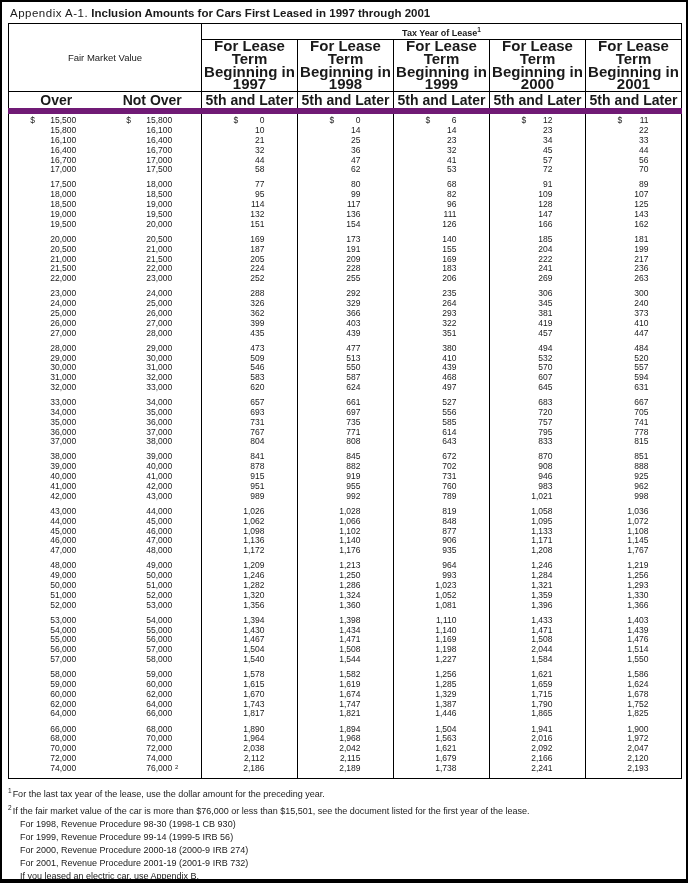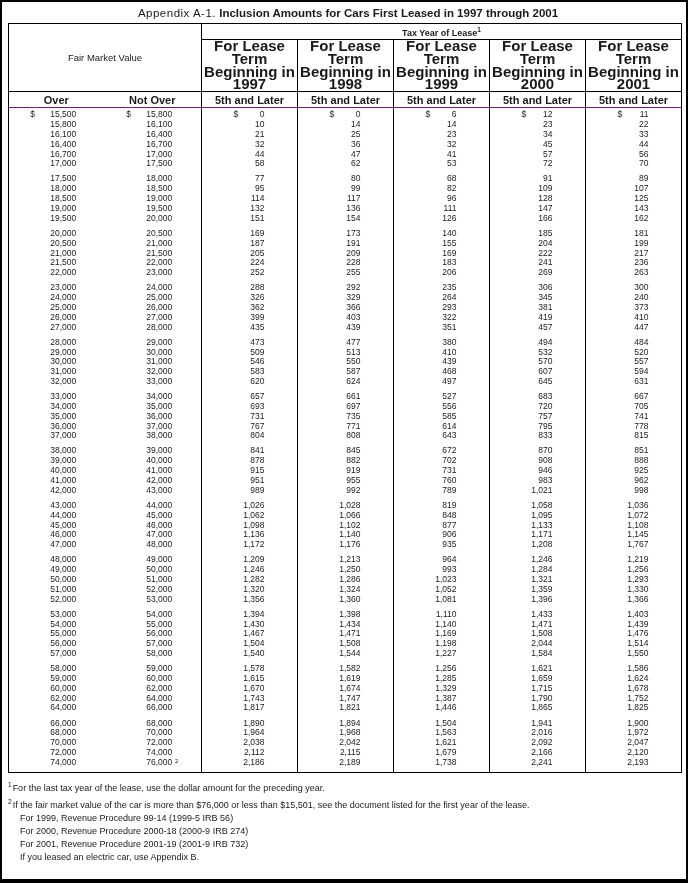--- a/index.html
+++ b/index.html
@@ -9,21 +9,21 @@
     box-sizing:border-box;
     background:#fff;
     border-top:2px solid #000;
     border-left:2px solid #000;
     border-right:2px solid #000;
     border-bottom:4px solid #000;
     font-family:"Liberation Sans", sans-serif;
     color:#1a1a1a;
     overflow:hidden;
   }
-  .title { padding:5px 0 3px 8px; font-size:11.5px; line-height:13px;text-align:center; }
+  .title { padding:5px 0 3px 8px; font-size:11.5px; line-height:13px; }
   .title .prefix { font-weight:normal; letter-spacing:0.5px; }
   .title .main { font-weight:bold; }
 
   table.incl {
     border-collapse:collapse;
     table-layout:fixed;
     width:674px;
     margin-left:6px;
     border:1.5px solid #000;
   }
@@ -38,23 +38,23 @@
     text-align:center; vertical-align:middle;
     font-weight:bold; font-size:9px; height:15px;
   }
   .taxyear sup, .fn sup { font-size:6.5px; }
   .yrhead {
     border-left:1px solid #000; border-bottom:1px solid #000;
     text-align:center; vertical-align:middle;
     font-weight:bold; font-size:15px; line-height:12.8px; height:49px;
   }
   .sub {
-    border-bottom:1px solid #701a75;
+    border-bottom:6px solid #701a75;
     text-align:center; vertical-align:middle;
-    font-weight:bold; font-size:11px; height:15px;
+    font-weight:bold; font-size:14px; height:15px;
   }
   .sub.yr { border-left:1px solid #000; }
 
   tbody td {
     text-align:center;
     font-size:8.5px; line-height:9.85px;
     vertical-align:bottom;
   }
   tbody td.yr { border-left:1px solid #000; }
   tbody tr.gap td { padding-top:5.2px; }
@@ -686,20 +686,21 @@
           <td class="yr"><span class="w">2,241</span></td>
           <td class="yr"><span class="w">2,193</span></td>
         </tr>
       </tbody>
   </table>
 
   <div class="footnotes">
     <div class="fn"><sup>1</sup><span>For the last tax year of the lease, use the dollar amount for the preceding year.</span></div>
     <div class="fn"><sup>2</sup><span>If the fair market value of the car is more than $76,000 or less than $15,501, see the document listed for the first year of the lease.</span></div>
     <div id="fnitems">
+        <div class="fn-item">For 1998, Revenue Procedure 98-30 (1998-1 CB 930)</div>
         <div class="fn-item">For 1999, Revenue Procedure 99-14 (1999-5 IRB 56)</div>
         <div class="fn-item">For 2000, Revenue Procedure 2000-18 (2000-9 IRB 274)</div>
         <div class="fn-item">For 2001, Revenue Procedure 2001-19 (2001-9 IRB 732)</div>
         <div class="fn-item">If you leased an electric car, use Appendix B.</div>
       </div>
   </div>
 
 </div>
 
 </body></html>

